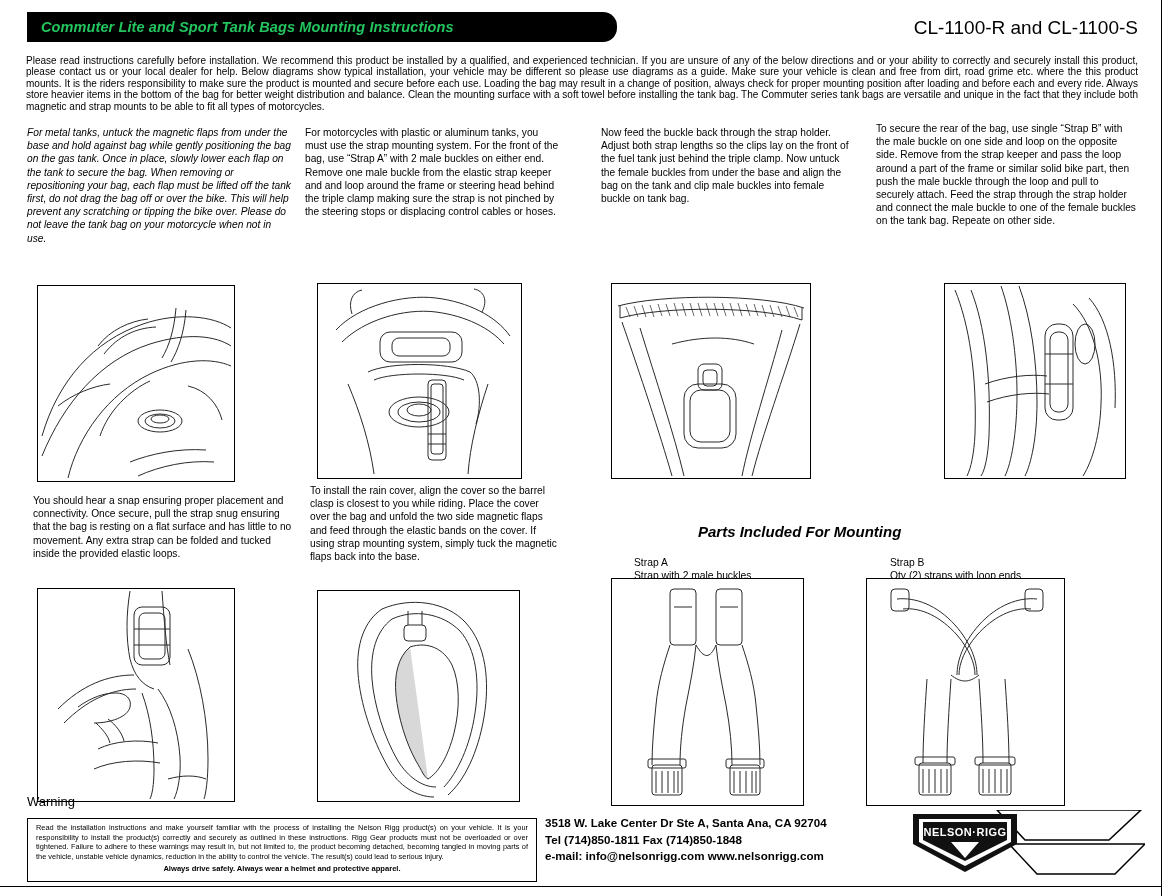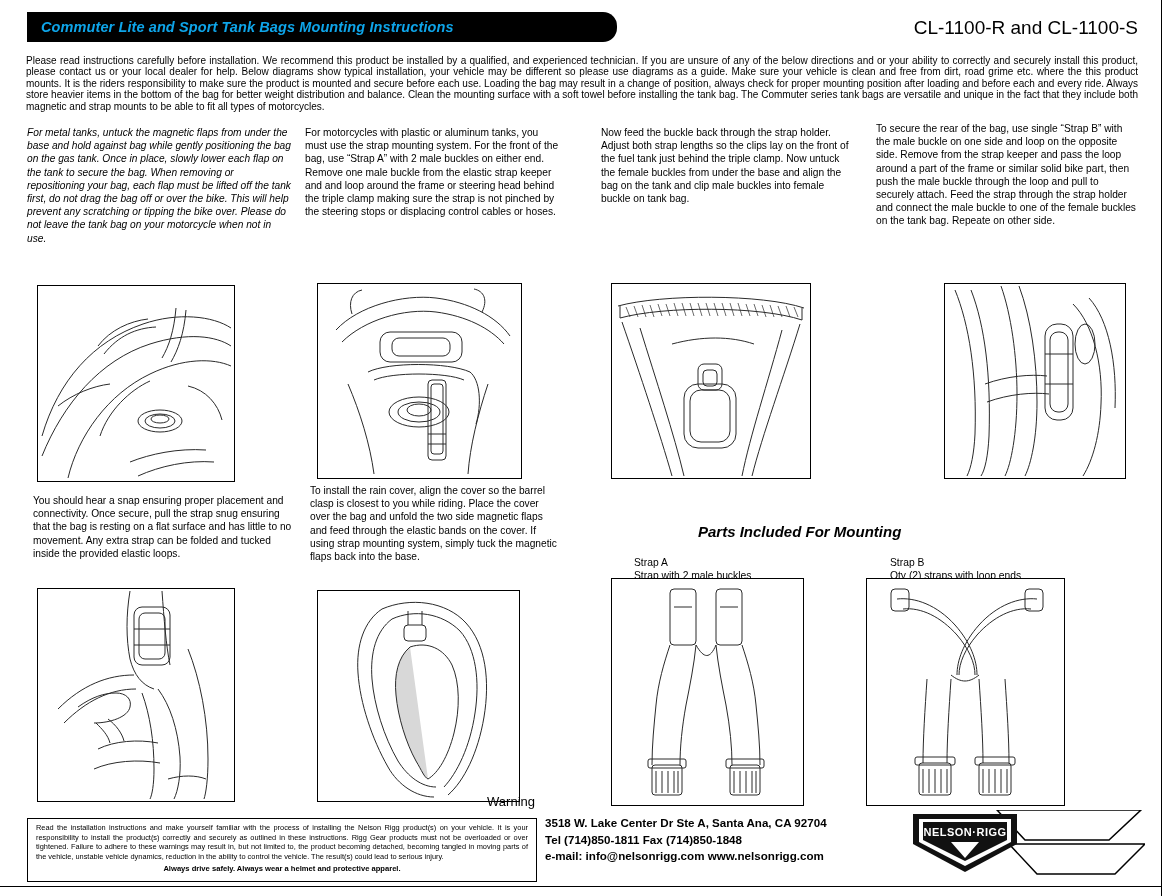--- a/index.html
+++ b/index.html
@@ -9,21 +9,21 @@
     font-family:"Liberation Sans", sans-serif;
     color:#000;
     position:relative;
     overflow:hidden;
   }
   .page{position:relative;width:1162px;height:896px;}
 
   
   .title-bar{
     position:absolute;left:27px;top:12px;width:590px;height:30px;
-    background:#000;color:#0ea5e9;
+    background:#000;color:#22c55e;
     border-radius:0 14px 14px 0;
     display:flex;align-items:center;
   }
   .title-bar .title{
     font-style:italic;font-weight:bold;font-size:14.5px;
     padding-left:14px;letter-spacing:0.1px;
   }
   .model-codes{
     position:absolute;right:24px;top:17px;
     font-size:19px;
@@ -73,21 +73,21 @@
   #partA{left:634px;top:556px;width:220px;}
   #partB{left:890px;top:556px;width:230px;}
 
   
   .warning-box{
     position:absolute;left:27px;top:818px;width:508px;height:62px;
     border:1px solid #000;
   }
   .warning-title{
     position:absolute;left:27px;top:794px;width:508px;
-    text-align:right;font-size:13px;
+    text-align:left;font-size:13px;
   }
   .warning-body{
     position:absolute;left:36px;top:823px;width:492px;
     font-size:7.4px;line-height:9.5px;text-align:justify;
   }
   .warning-foot{
     position:absolute;left:36px;top:864px;width:492px;
     font-size:7.6px;font-weight:bold;text-align:center;
   }
 

